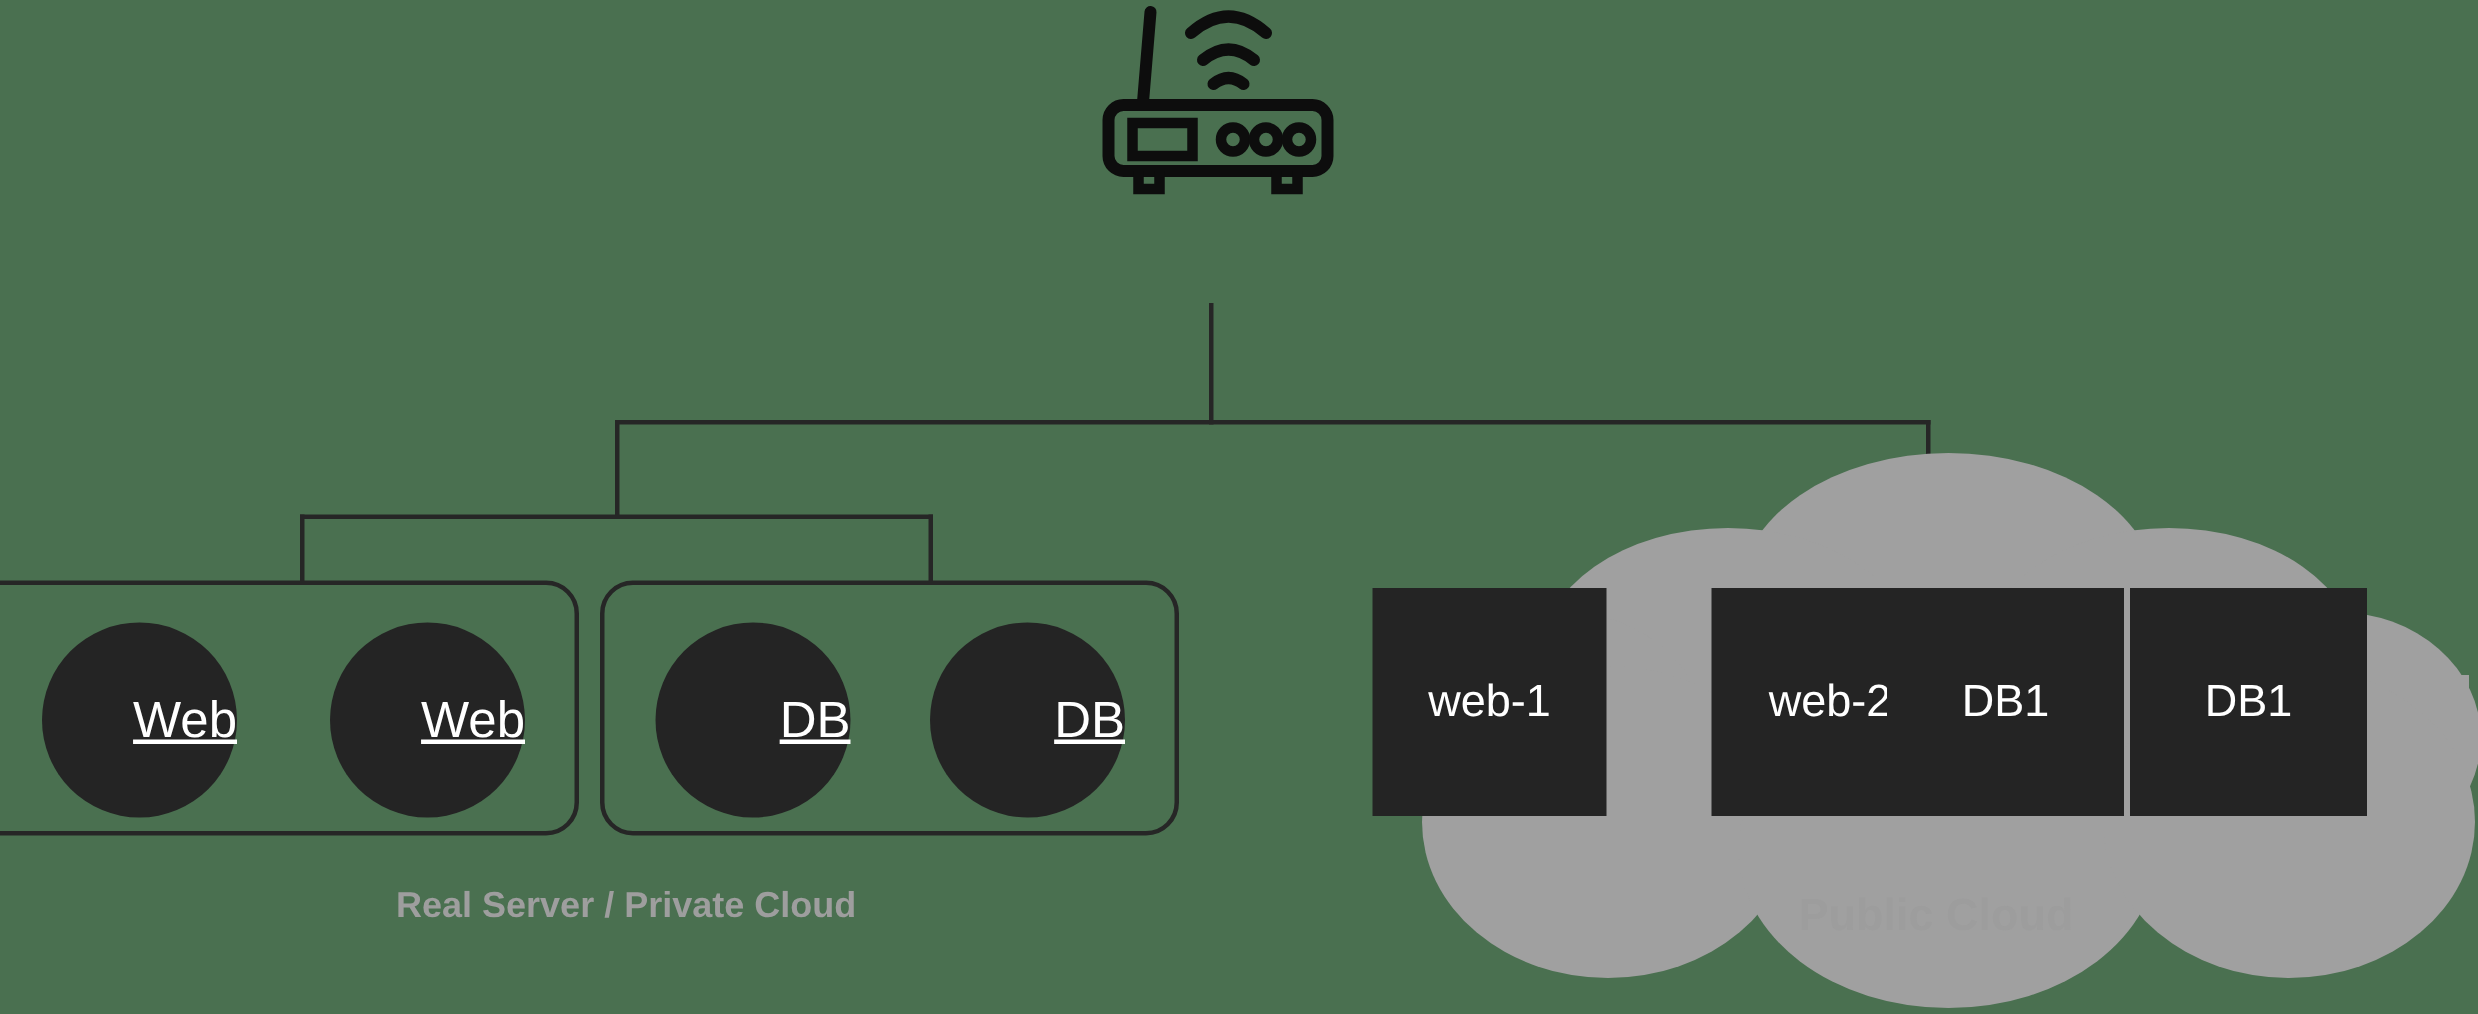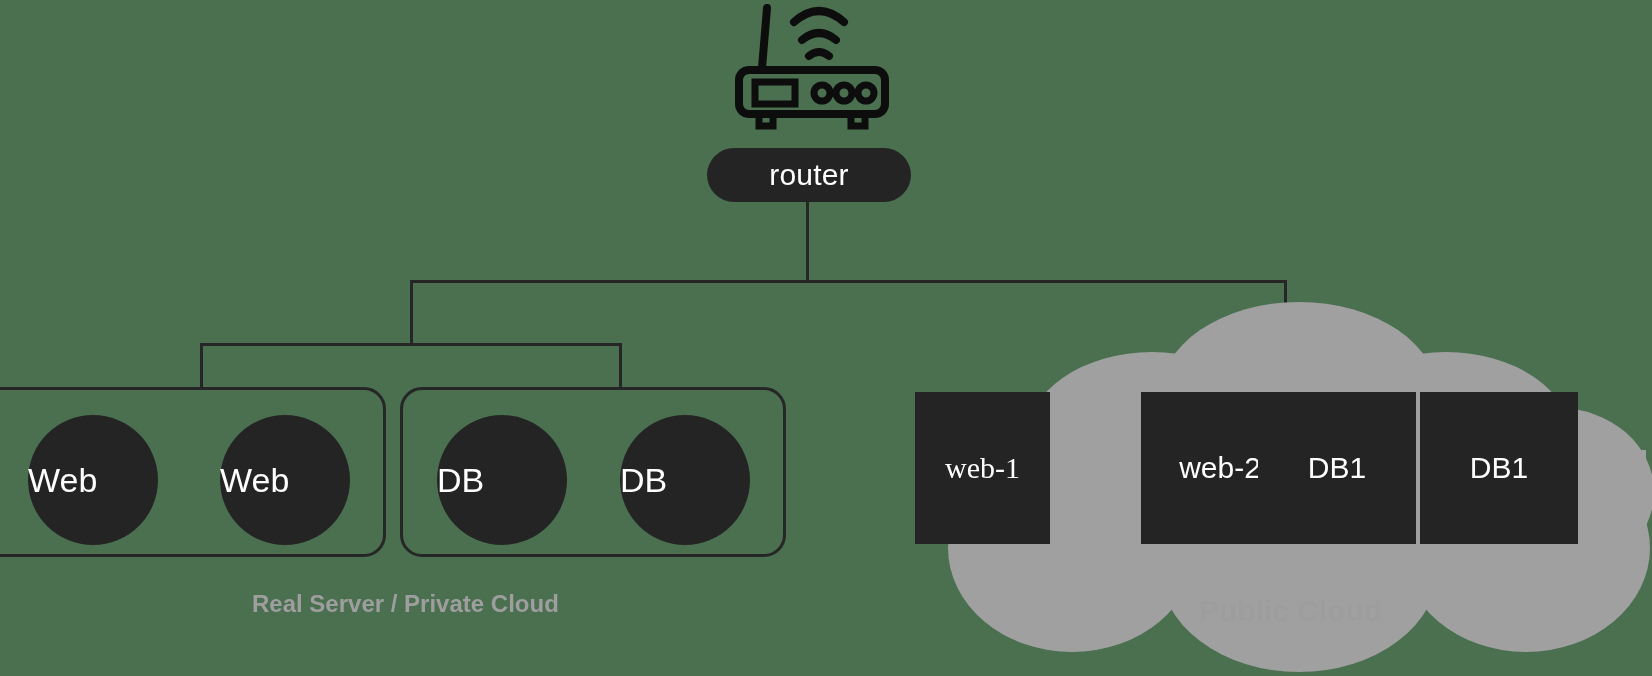--- a/index.html
+++ b/index.html
@@ -34,23 +34,24 @@
     border-radius:22px;
     box-sizing:border-box;
     background:transparent;
   }
 
   .node-circle{
     position:absolute;
     border-radius:50%;
     background:#242424;
     color:#ffffff;
-    display:flex;align-items:center;justify-content:flex-start;
+    display:flex;align-items:center;justify-content:flex-end;
     font-size:34px;
     font-weight:400;
+    text-decoration:underline;
   }
 
   .caption{
     position:absolute;
     color:#9e9e9e;
     font-size:24px;
     font-weight:700;
     white-space:nowrap;
   }
 
@@ -94,23 +95,20 @@
 
       <circle cx="96" cy="91" r="8" stroke="#0d0d0d" stroke-width="7" fill="none"></circle>
       <circle cx="118" cy="91" r="8" stroke="#0d0d0d" stroke-width="7" fill="none"></circle>
       <circle cx="140" cy="91" r="8" stroke="#0d0d0d" stroke-width="7" fill="none"></circle>
 
       <path d="M33 112 L33 124 L47 124 L47 112" stroke="#0d0d0d" stroke-width="7" fill="none"></path>
       <path d="M125 112 L125 124 L139 124 L139 112" stroke="#0d0d0d" stroke-width="7" fill="none"></path>
     </svg>
   </div>
 
-  <div class="pill" style="left:707px;top:148px;width:204px;height:54px;">
-    <span>router</span>
-  </div>
 
   <div class="line" style="left:806px;top:202px;width:3px;height:81px;"></div>
 
   <div class="line" style="left:410px;top:280px;width:877px;height:3px;"></div>
 
   <div class="line" style="left:410px;top:280px;width:3px;height:66px;"></div>
 
   <div class="line" style="left:1284px;top:280px;width:3px;height:68px;"></div>
 
   <div class="line" style="left:200px;top:343px;width:422px;height:3px;"></div>
@@ -130,21 +128,21 @@
 
   <div class="group-box" style="left:400px;top:387px;width:386px;height:170px;">
   </div>
   <div class="node-circle" style="left:437px;top:415px;width:130px;height:130px;">
     <span>DB</span>
   </div>
   <div class="node-circle" style="left:620px;top:415px;width:130px;height:130px;">
     <span>DB</span>
   </div>
 
-  <div class="caption" style="left:252px;top:590px;">
+  <div class="caption" style="left:264px;top:590px;">
     <span>Real Server / Private Cloud</span>
   </div>
 
   <div class="cloud-wrap" style="left:946px;top:280px;width:706px;height:396px;">
     <svg width="706" height="396" viewBox="0 0 706 396" xmlns="http://www.w3.org/2000/svg">
       <g fill="#a0a0a0">
 
         <ellipse cx="353" cy="118" rx="140" ry="96"></ellipse>
         <ellipse cx="206" cy="160" rx="126" ry="88"></ellipse>
         <ellipse cx="500" cy="160" rx="126" ry="88"></ellipse>
@@ -157,21 +155,21 @@
         <ellipse cx="353" cy="286" rx="140" ry="106"></ellipse>
         <ellipse cx="580" cy="268" rx="124" ry="104"></ellipse>
       </g>
     </svg>
   </div>
 
   <div class="cloud-label" style="left:1199px;top:594px;">
     <span>Public Cloud</span>
   </div>
 
-  <div class="vm-box" style="left:915px;top:392px;width:135px;height:152px;font-family:Liberation Serif, serif;">
+  <div class="vm-box" style="left:915px;top:392px;width:156px;height:152px;">
     <span>web-1</span>
   </div>
   <div class="vm-box" style="left:1141px;top:392px;width:158px;height:152px;">
     <span>web-2</span>
   </div>
   <div class="vm-box" style="left:1258px;top:392px;width:158px;height:152px;">
     <span>DB1</span>
   </div>
   <div class="vm-box" style="left:1420px;top:392px;width:158px;height:152px;">
     <span>DB1</span>

